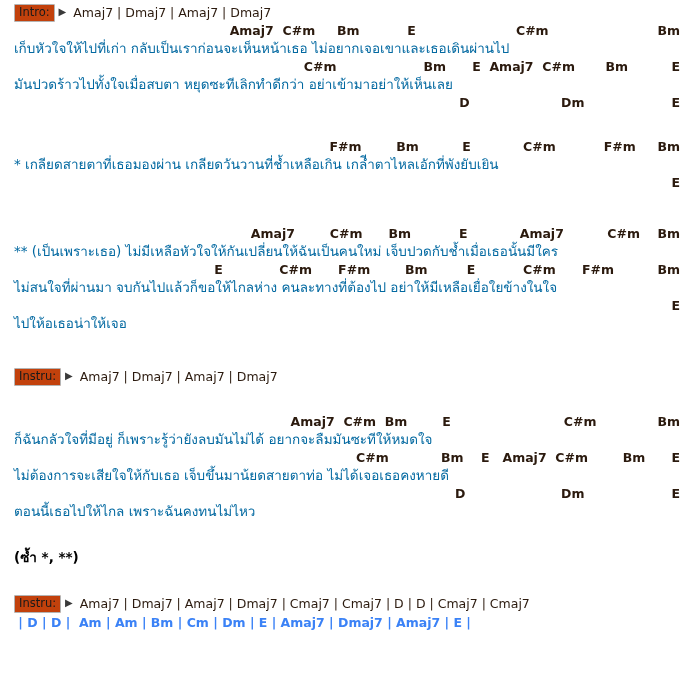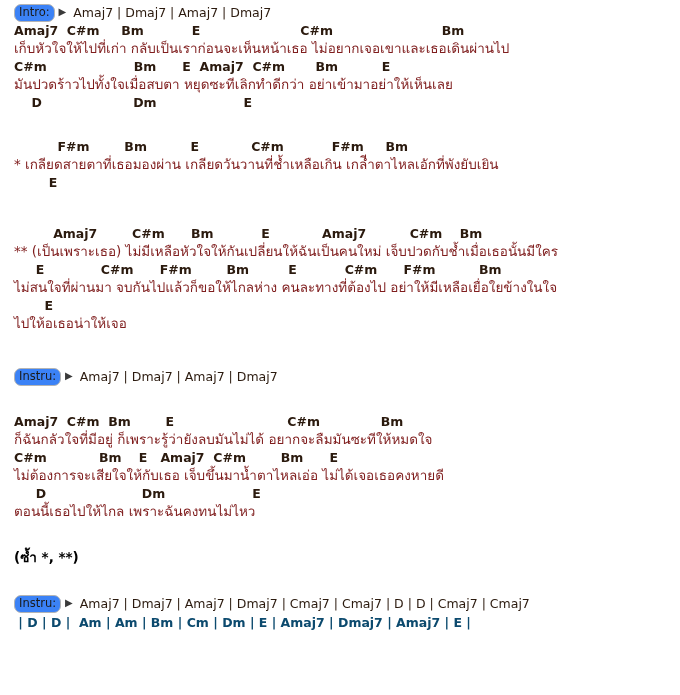--- a/index.html
+++ b/index.html
@@ -29,24 +29,25 @@
     height: 17px;
     font-size: 13px;
     letter-spacing: 0px;
     font-weight: bold;
   }
   .chordline {
     font-family: "DejaVu Sans", "Liberation Sans", sans-serif;
     font-weight: bold;
     color: #2b1a0e;
     font-size: 12.5px;
+    text-align: right;
   }
   .lyricline {
     font-family: "DejaVu Sans", "Liberation Sans", sans-serif;
-    color: #7f1d1d;
+    color: #0369a1;
     font-size: 13.5px;
     line-height: 19px;
     height: 19px;
     font-weight: normal;
   }
   .plainline {
     font-family: "DejaVu Sans", "Liberation Sans", sans-serif;
     color: #000000;
     font-size: 13.5px;
     line-height: 19px;
@@ -61,28 +62,28 @@
   
   .sectionrow {
     display: flex;
     align-items: center;
     height: 19px;
     line-height: 19px;
     white-space: pre;
   }
   .badge {
     display: inline-block;
-    background: #3b82f6;
+    background: #c2410c;
     border: 1px solid #b4b4b4;
     color: #1a1a1a;
     font-family: "DejaVu Sans", "Liberation Sans", sans-serif;
     font-size: 11.5px;
     line-height: 13px;
     padding: 1px 4px 2px 4px;
-    border-radius: 7px;
+    border-radius: 1px;
     margin-right: 4px;
   }
   .playicon {
     display: inline-block;
     color: #3a3a3a;
     font-size: 10px;
     line-height: 13px;
     margin-right: 7px;
     transform: translateY(-1px);
   }
@@ -90,21 +91,21 @@
     font-family: "DejaVu Sans", "Liberation Sans", sans-serif;
     font-weight: normal;
     color: #2b1a0e;
     font-size: 12.5px;
     line-height: 19px;
     height: 19px;
   }
   .seqcont {
     font-family: "DejaVu Sans", "Liberation Sans", sans-serif;
     font-weight: bold;
-    color: #0c4a6e;
+    color: #3b82f6;
     font-size: 12.5px;
     line-height: 19px;
     height: 19px;
     white-space: pre;
     padding-left: 0px;
   }
 </style>
 </head>
 <body>
 
@@ -147,21 +148,21 @@
     <span class="playicon">▶</span>
     <span class="seqline">Amaj7 | Dmaj7 | Amaj7 | Dmaj7</span>
   </div>
 
   <div class="spacer"></div>
   <div class="spacer-sm"></div>
 
   <div class="chordline">Amaj7  C#m  Bm        E                          C#m              Bm</div>
   <div class="lyricline">ก็ฉันกลัวใจที่มีอยู่ ก็เพราะรู้ว่ายังลบมันไม่ได้ อยากจะลืมมันซะทีให้หมดใจ</div>
   <div class="chordline">C#m            Bm    E   Amaj7  C#m        Bm      E</div>
-  <div class="lyricline">ไม่ต้องการจะเสียใจให้กับเธอ เจ็บขึ้นมาน้ำตาไหลเอ่อ ไม่ได้เจอเธอคงหายดี</div>
+  <div class="lyricline">ไม่ต้องการจะเสียใจให้กับเธอ เจ็บขึ้นมาน้ยดสายตาท่อ ไม่ได้เจอเธอคงหายดี</div>
   <div class="chordline">     D                      Dm                    E</div>
   <div class="lyricline">ตอนนี้เธอไปให้ไกล เพราะฉันคงทนไม่ไหว</div>
 
   <div class="spacer"></div>
   <div class="spacer-sm"></div>
 
   <div class="plainline">(ซ้ำ *, **)</div>
 
   <div class="spacer"></div>
   <div class="spacer-sm"></div>

